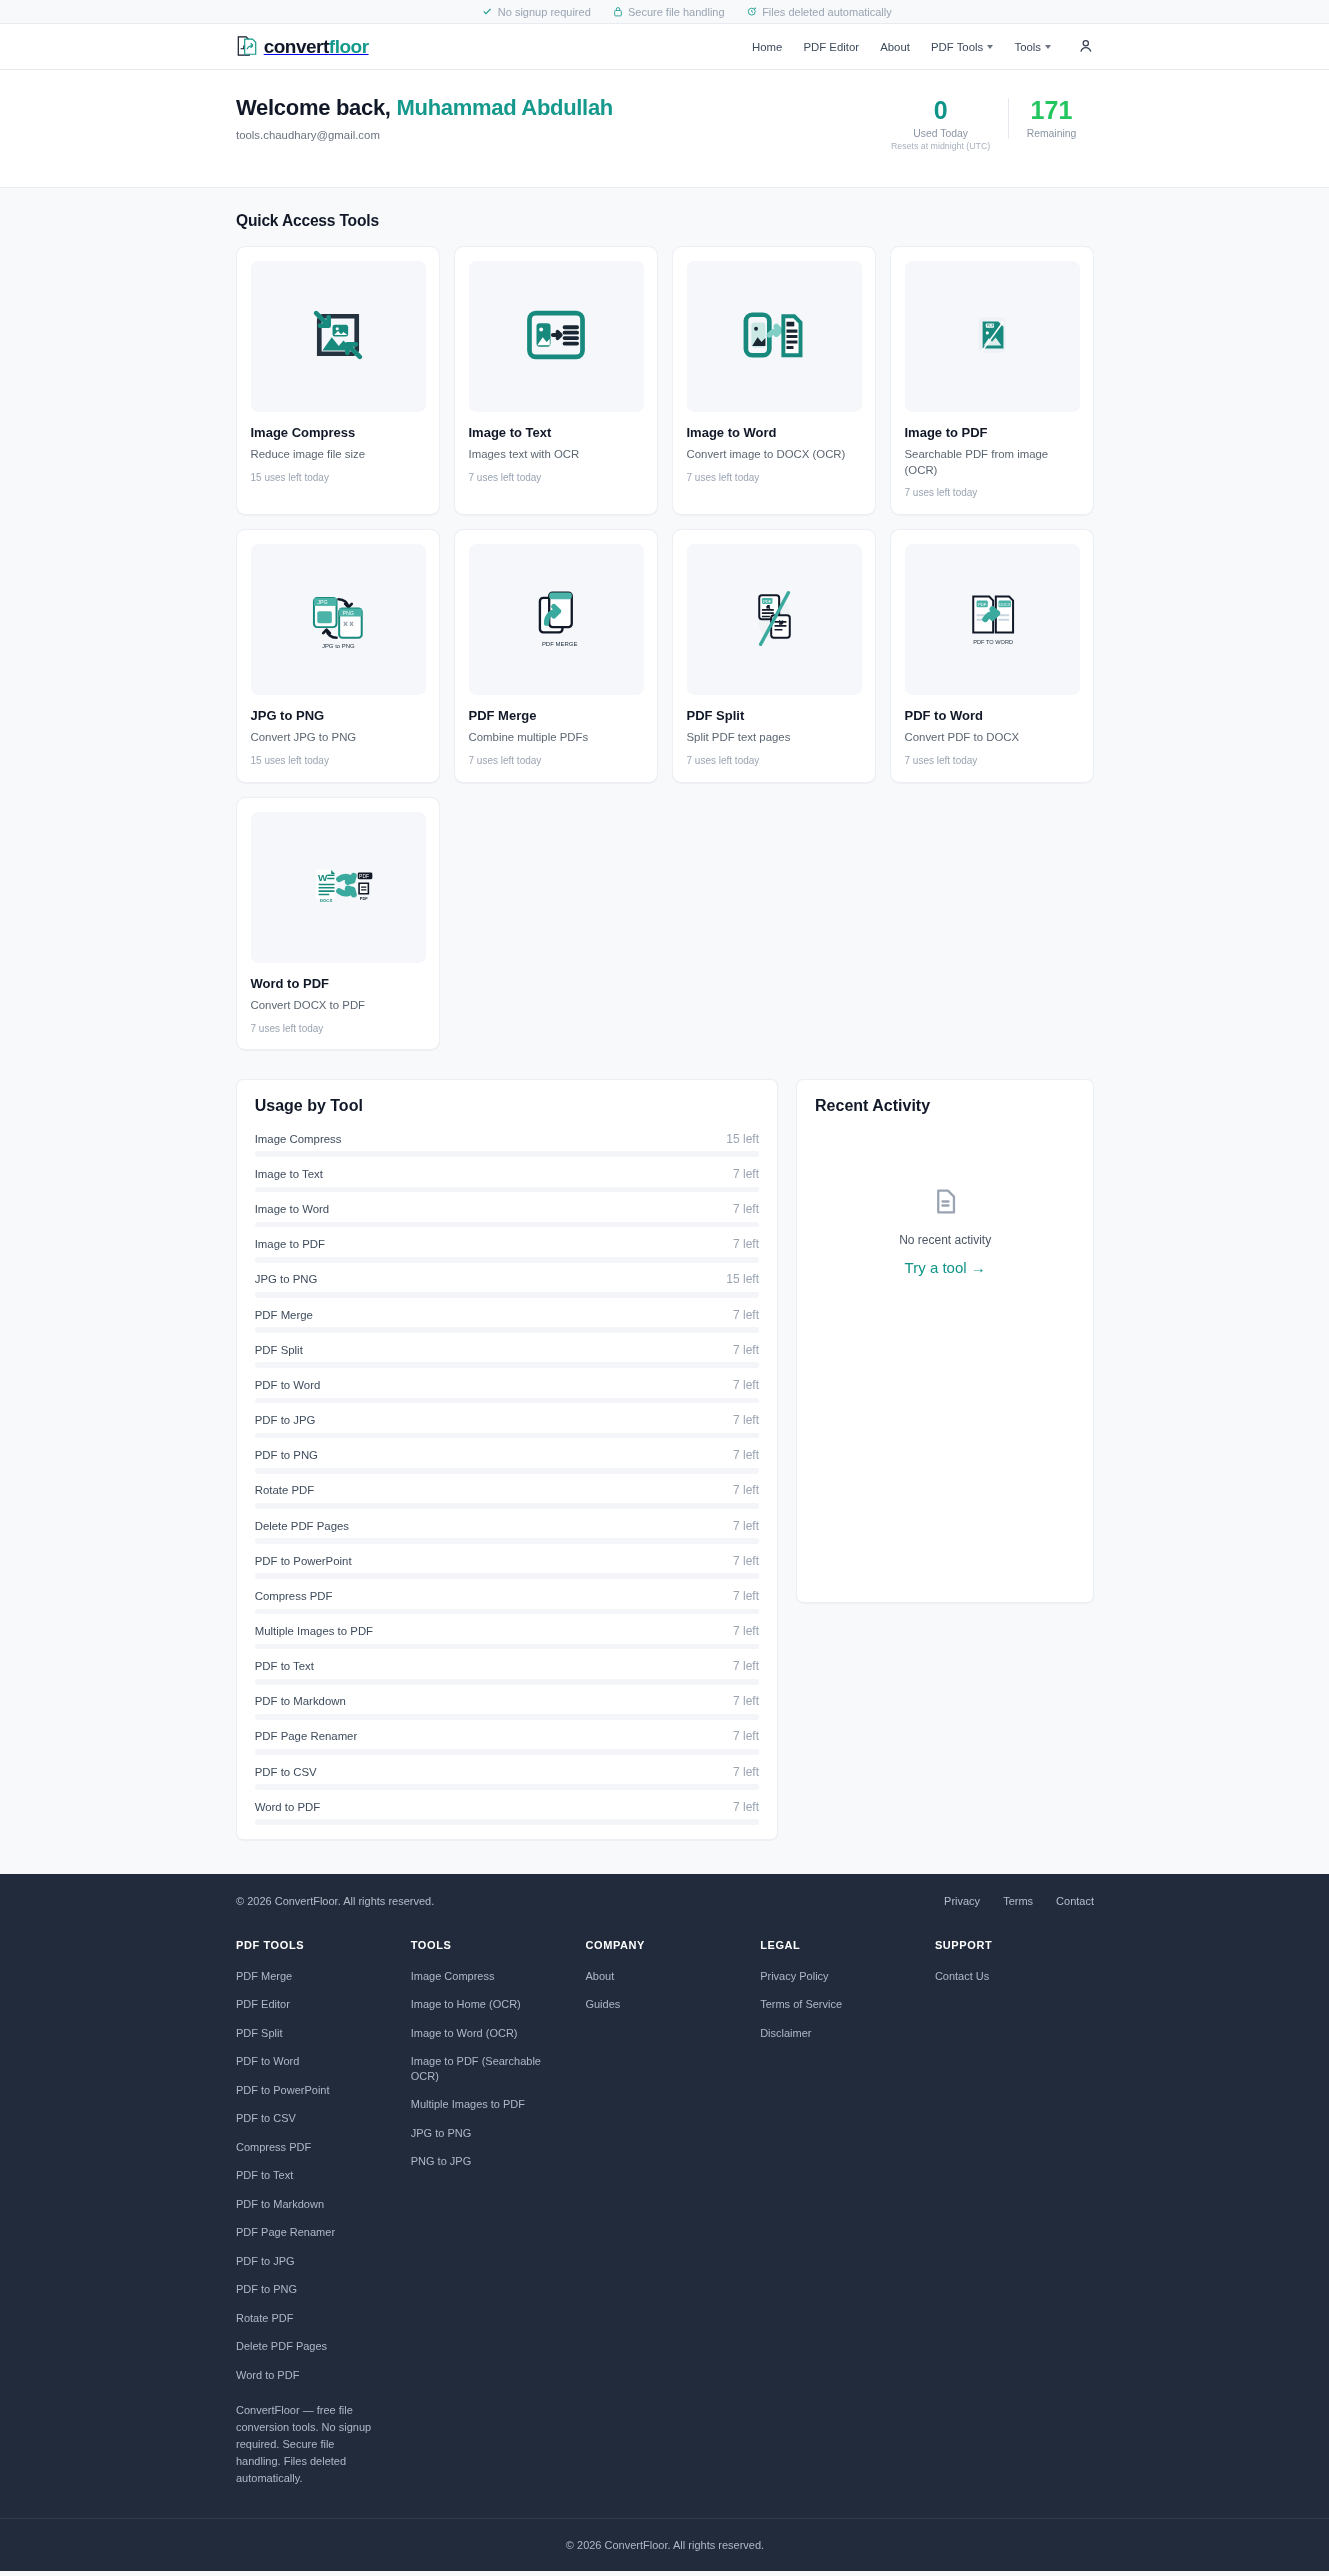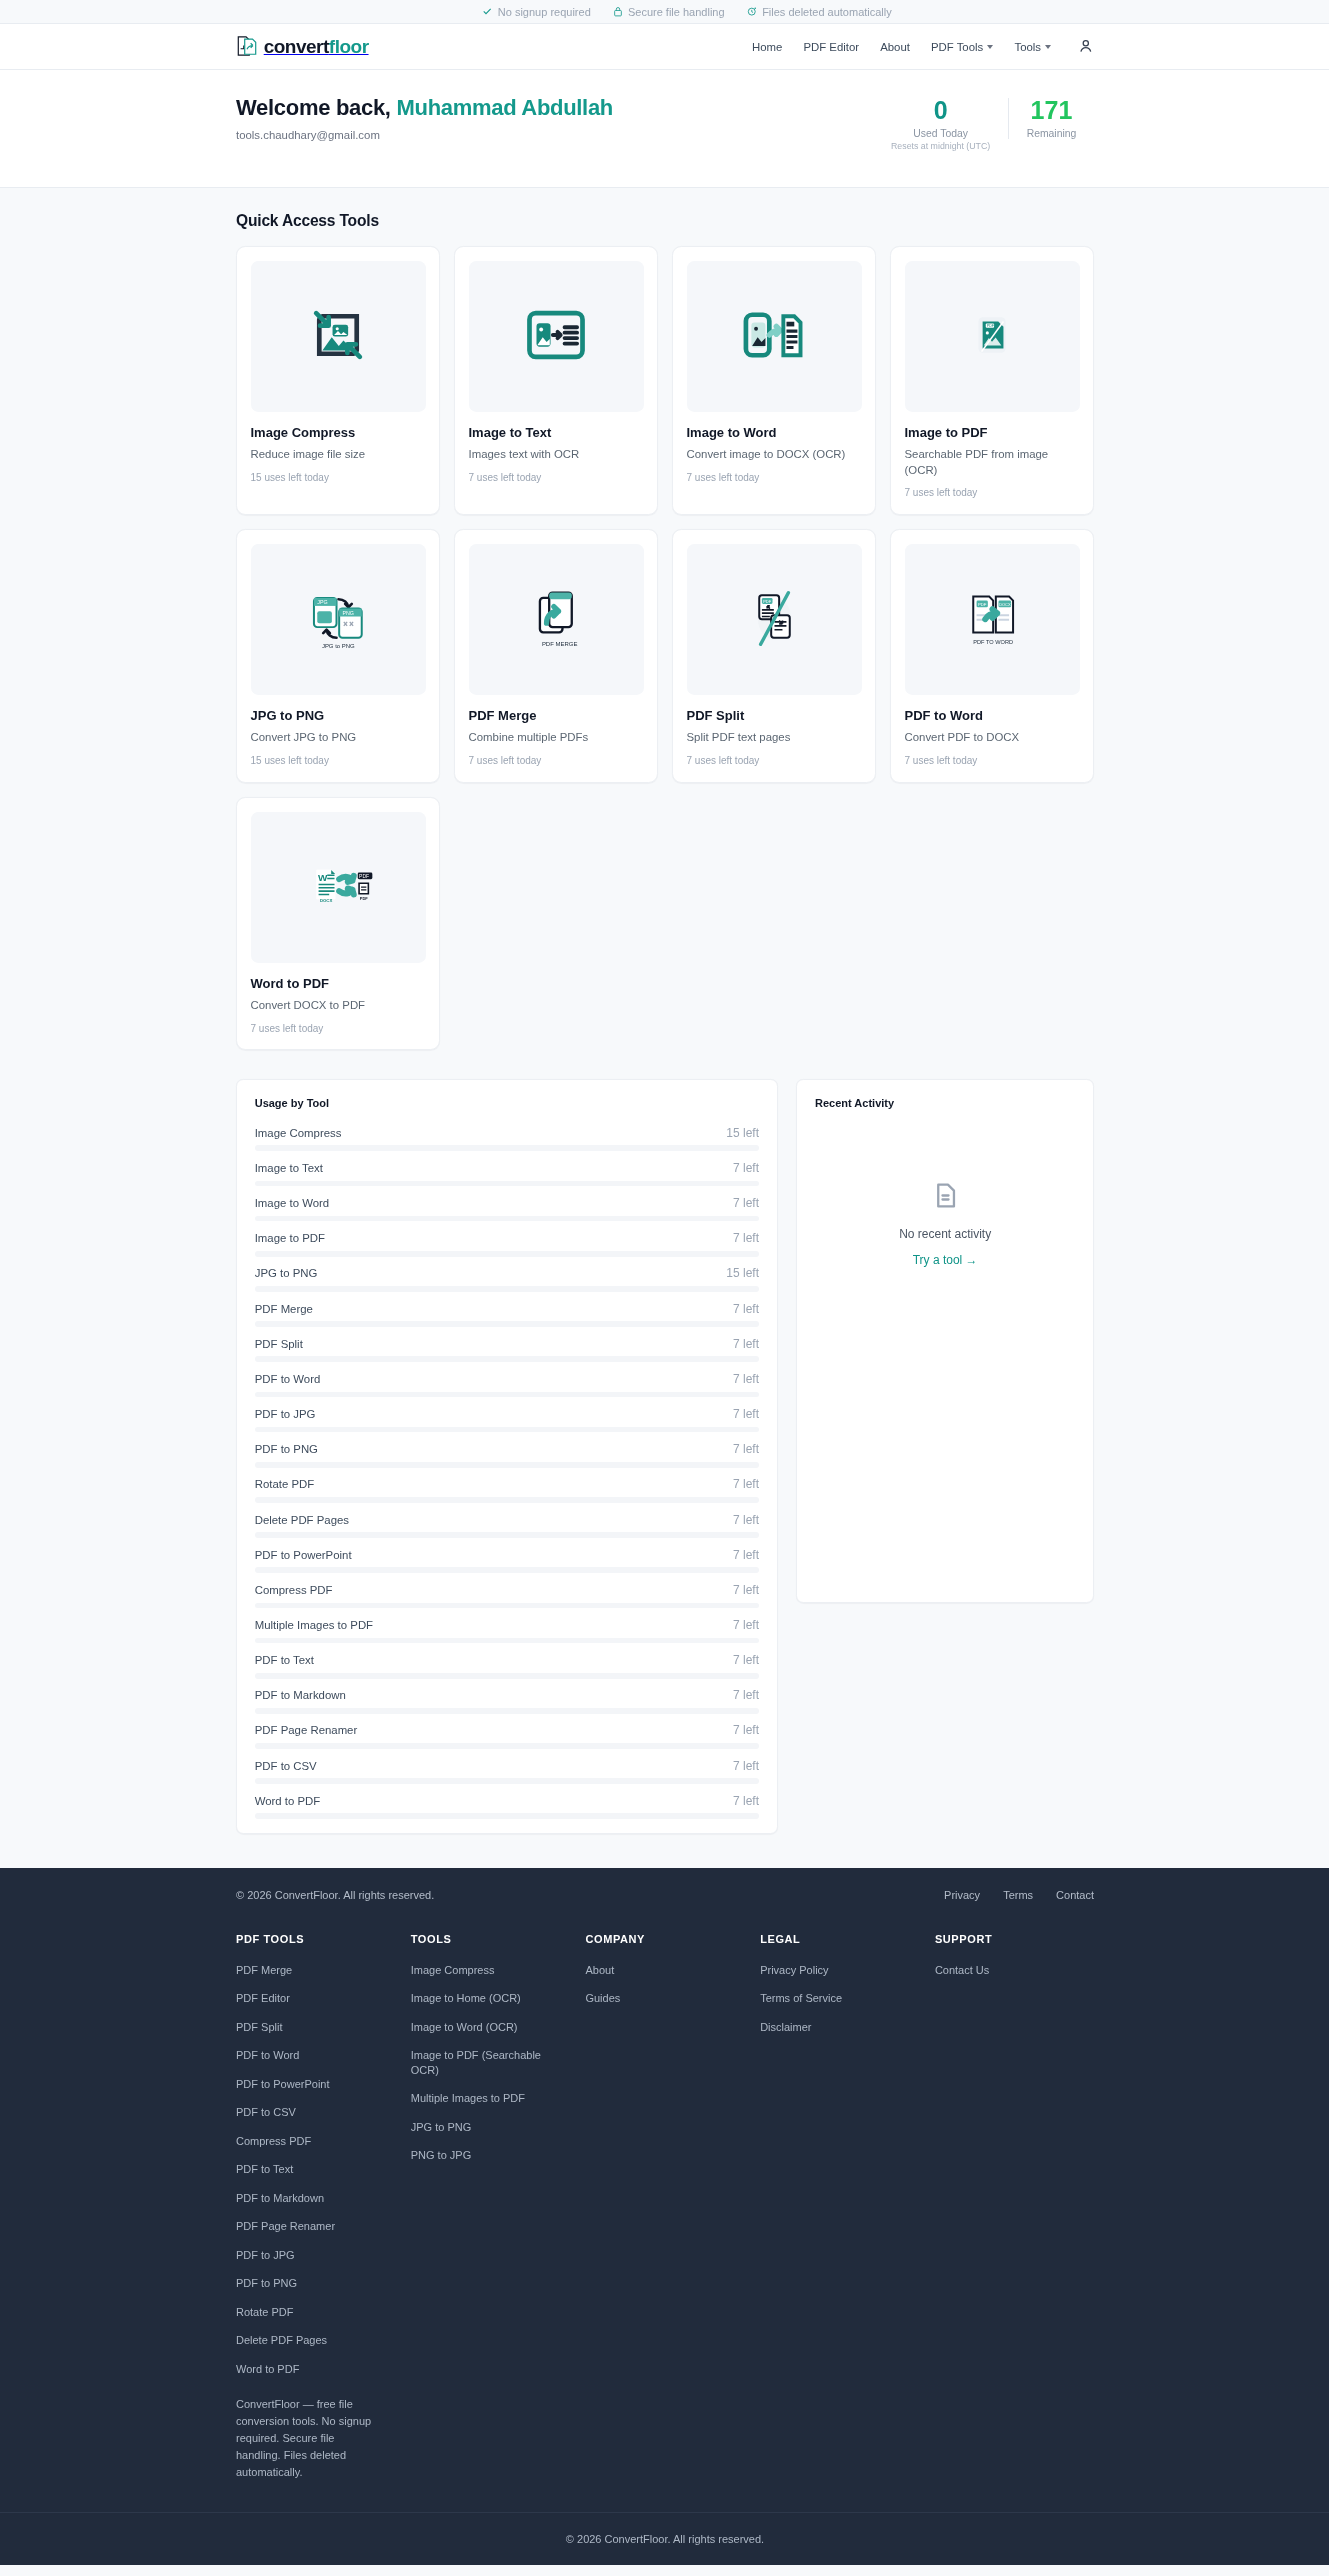--- a/index.html
+++ b/index.html
@@ -93,37 +93,37 @@
   
   .panels {
     margin-top:29px; padding-bottom:34px;
     display:grid; grid-template-columns:1.82fr 1fr; gap:18.7px; align-items:start;
   }
   .panel {
     background:#fff; border:0.5px solid #eceff3; border-radius:7.3px;
     padding:16.6px 17.7px 13.5px 17.7px;
     box-shadow:0 0.5px 1px rgba(16,24,40,.04);
   }
-  .panel h2 { font-size:11px; font-weight:bold; color:#111827; margin-bottom:13.5px; }
+  .panel h2 { font-size:16px; font-weight:bold; color:#111827; margin-bottom:13.5px; }
 
   .usage-row { padding:3.6px 0 0 0; }
   .usage-head { display:flex; justify-content:space-between; align-items:baseline; }
   .usage-name { font-size:11.4px; color:#3d4b5c; }
   .usage-left { font-size:12px; color:#9aa4b2; }
   .usage-track { margin-top:5.7px; height:5.7px; border-radius:3.1px; background:#f3f5f8; }
   .usage-row + .usage-row { margin-top:6.2px; }
 
   .activity-panel { min-height:524px; display:block; }
   .activity-empty {
     margin-top:72px;
     display:flex; flex-direction:column; align-items:center; gap:0;
   }
   .activity-empty .ic { margin-bottom:15.6px; }
   .activity-empty .txt { font-size:12px; color:#4b5563; }
-  .activity-empty .lnk { margin-top:11.4px; font-size:12px; color:#0f9488; text-decoration:none; }
+  .activity-empty .lnk { margin-top:11.4px; font-size:15px; color:#0f9488; text-decoration:none; }
 
   
   footer { background:#212b3c; color:#c3cbd7; }
   .foot-top {
     padding:21px 236px 18.7px 236px;
     display:flex; justify-content:space-between; align-items:center;
     font-size:11px; color:#b4bdca;
   }
   .foot-top .links { display:flex; gap:23px; }
   .foot-top a { color:#b4bdca; text-decoration:none; }

